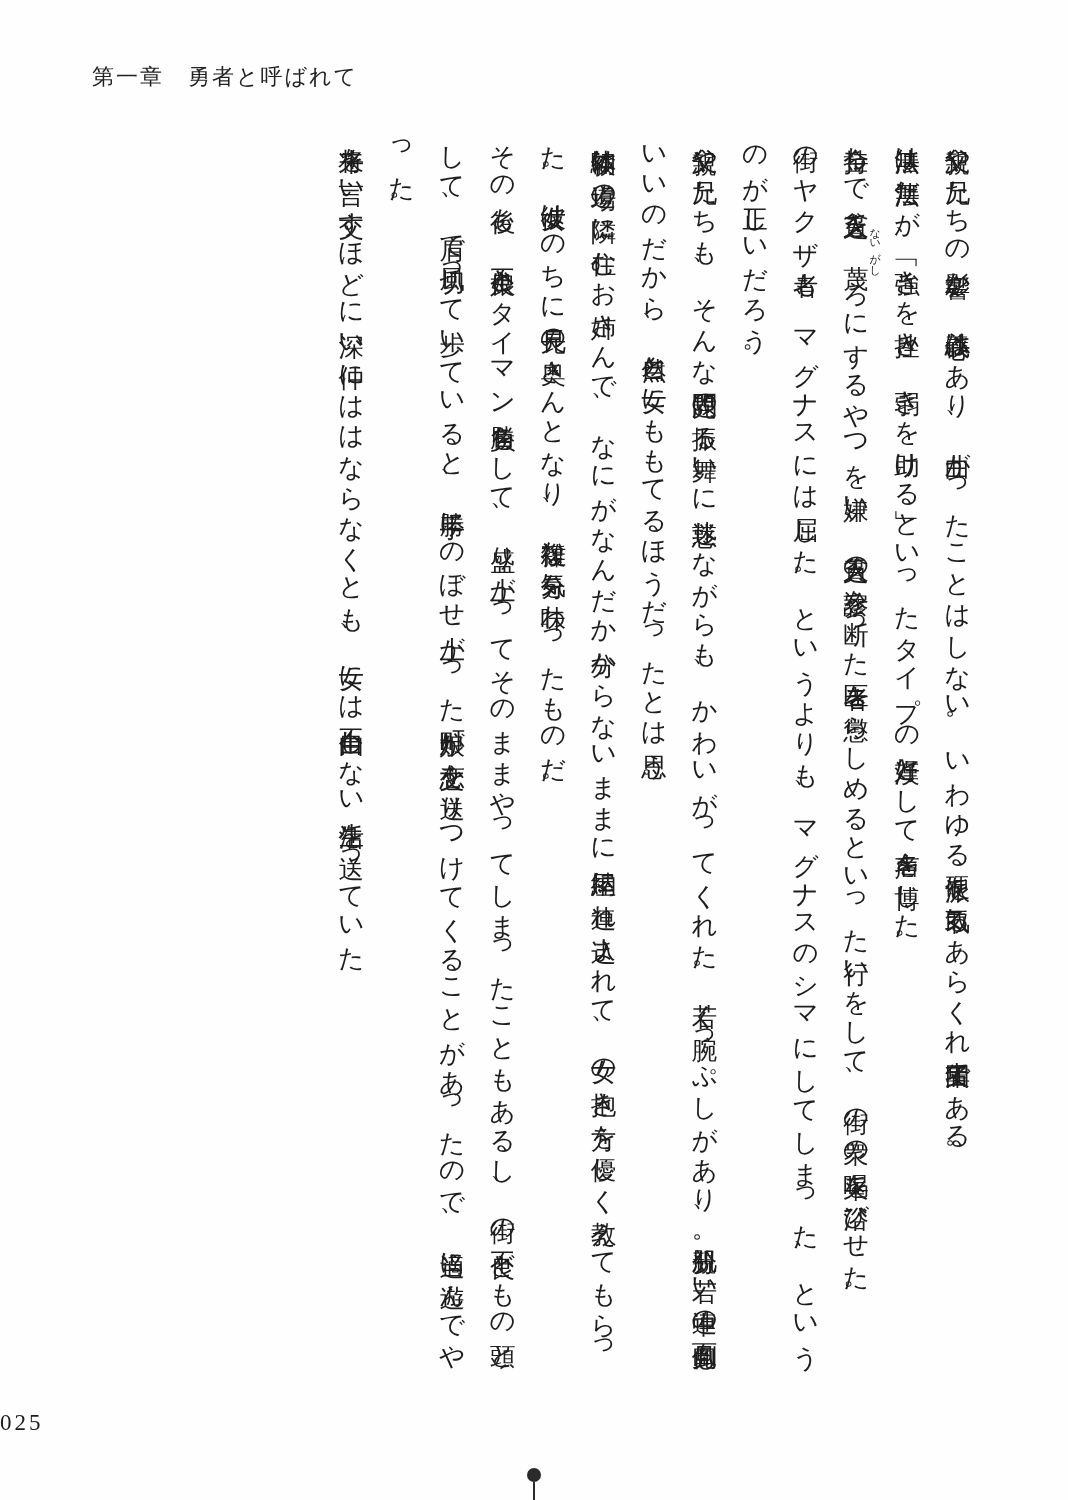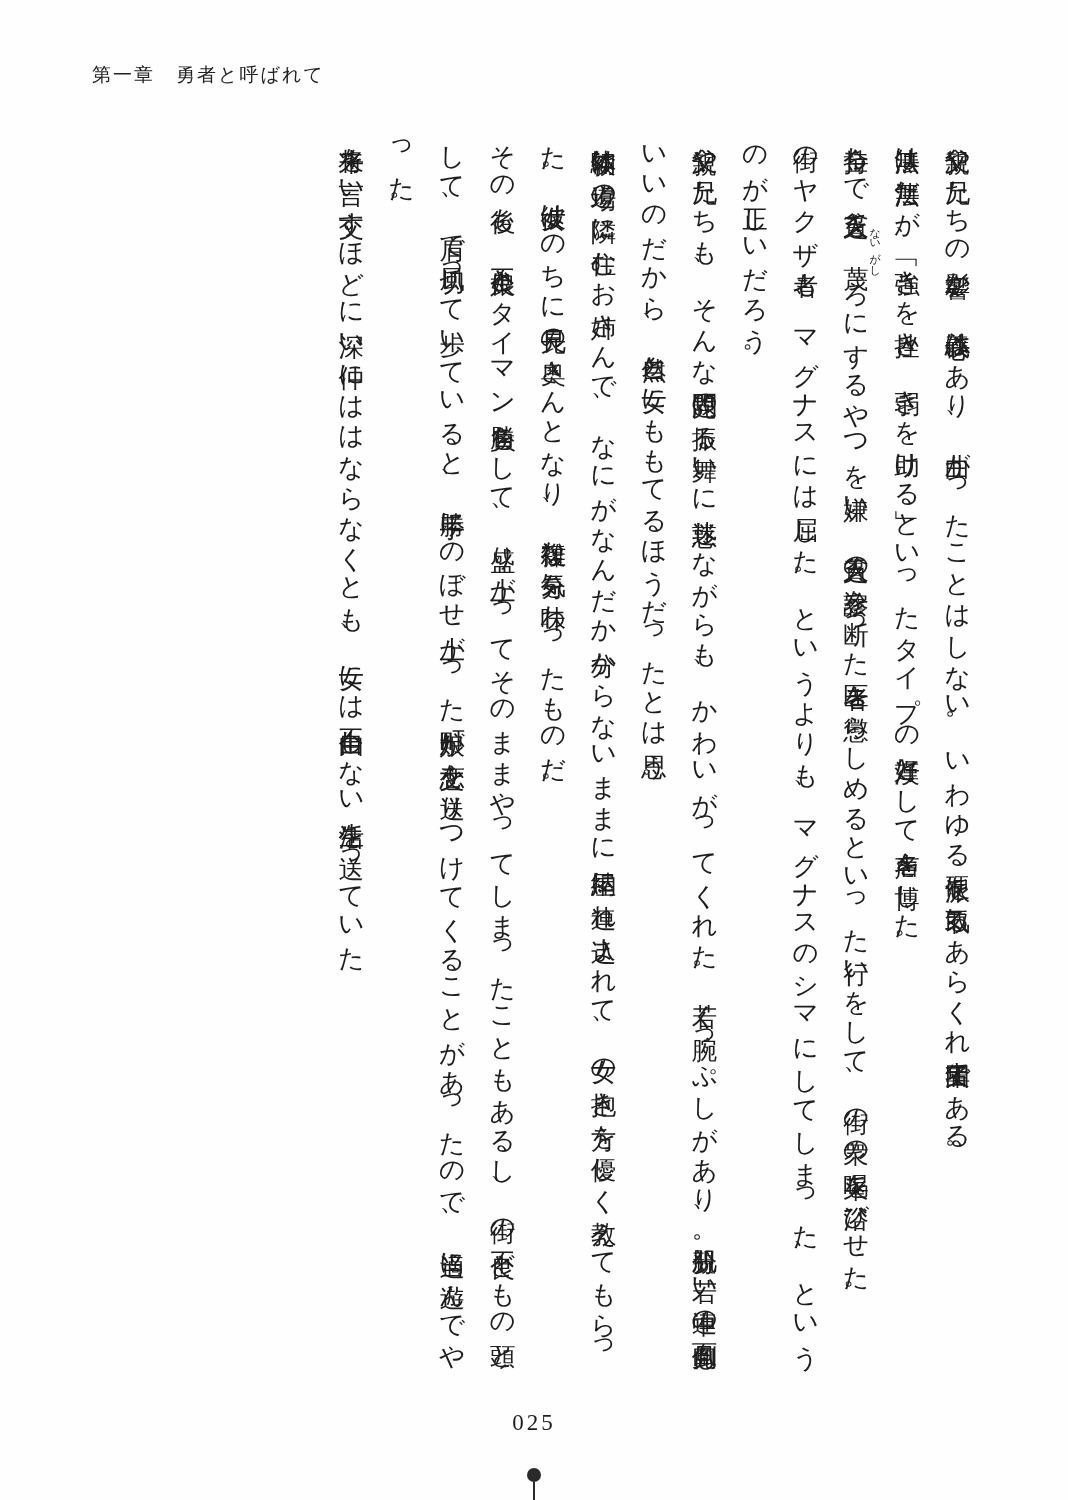--- a/index.html
+++ b/index.html
@@ -19,21 +19,21 @@
     position: absolute;
     inset: 0;
     background: #fefefe;
   }
 
   
   .running-head {
     position: absolute;
     top: 62px;
     left: 92px;
-    font-size: 19px;
+    font-size: 22px;
     letter-spacing: 2px;
     color: #222;
     white-space: nowrap;
   }
 
   
   .body-text {
     position: absolute;
     top: 128px;
     right: 86px;
@@ -64,21 +64,21 @@
     letter-spacing: 0px;
     line-height: 1;
   }
 
   
   .folio {
     position: absolute;
     bottom: 64px;
     left: 0;
     right: 0;
-    text-align: center;
+    text-align: left;
     font-size: 23px;
     letter-spacing: 3px;
     color: #1d1d1d;
   }
   .folio-mark {
     position: absolute;
     bottom: 18px;
     left: 50%;
     transform: translateX(-50%);
     width: 14px;

